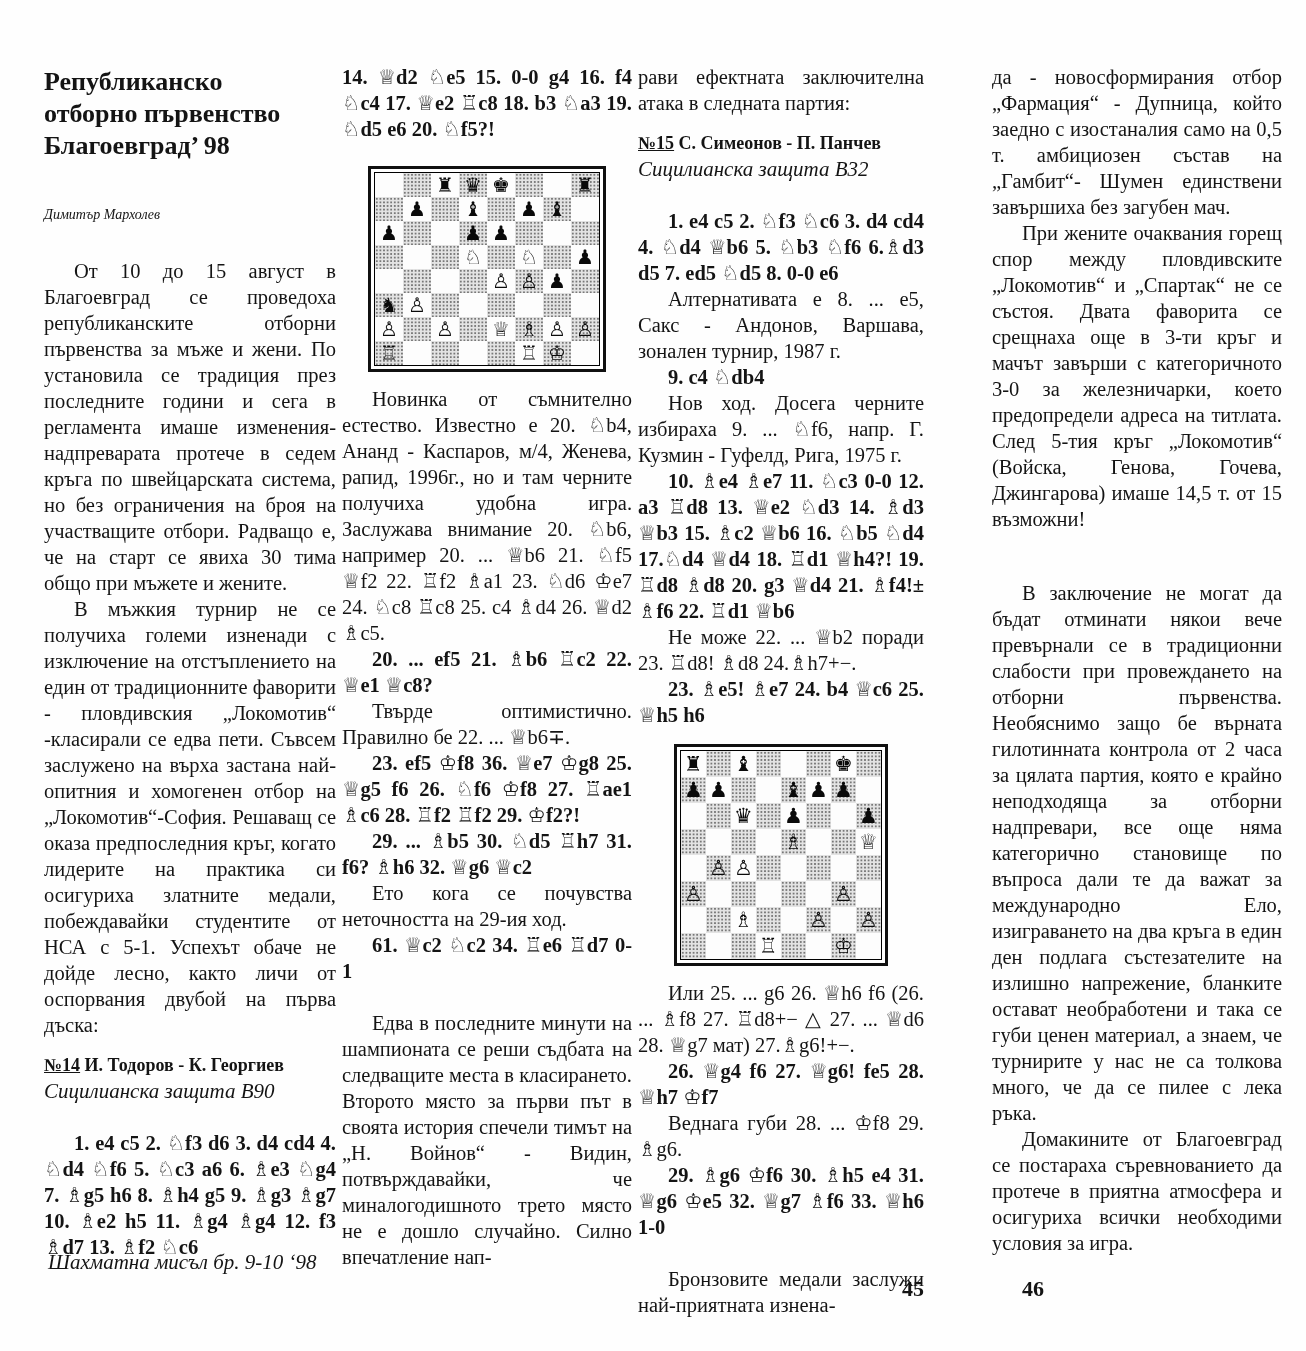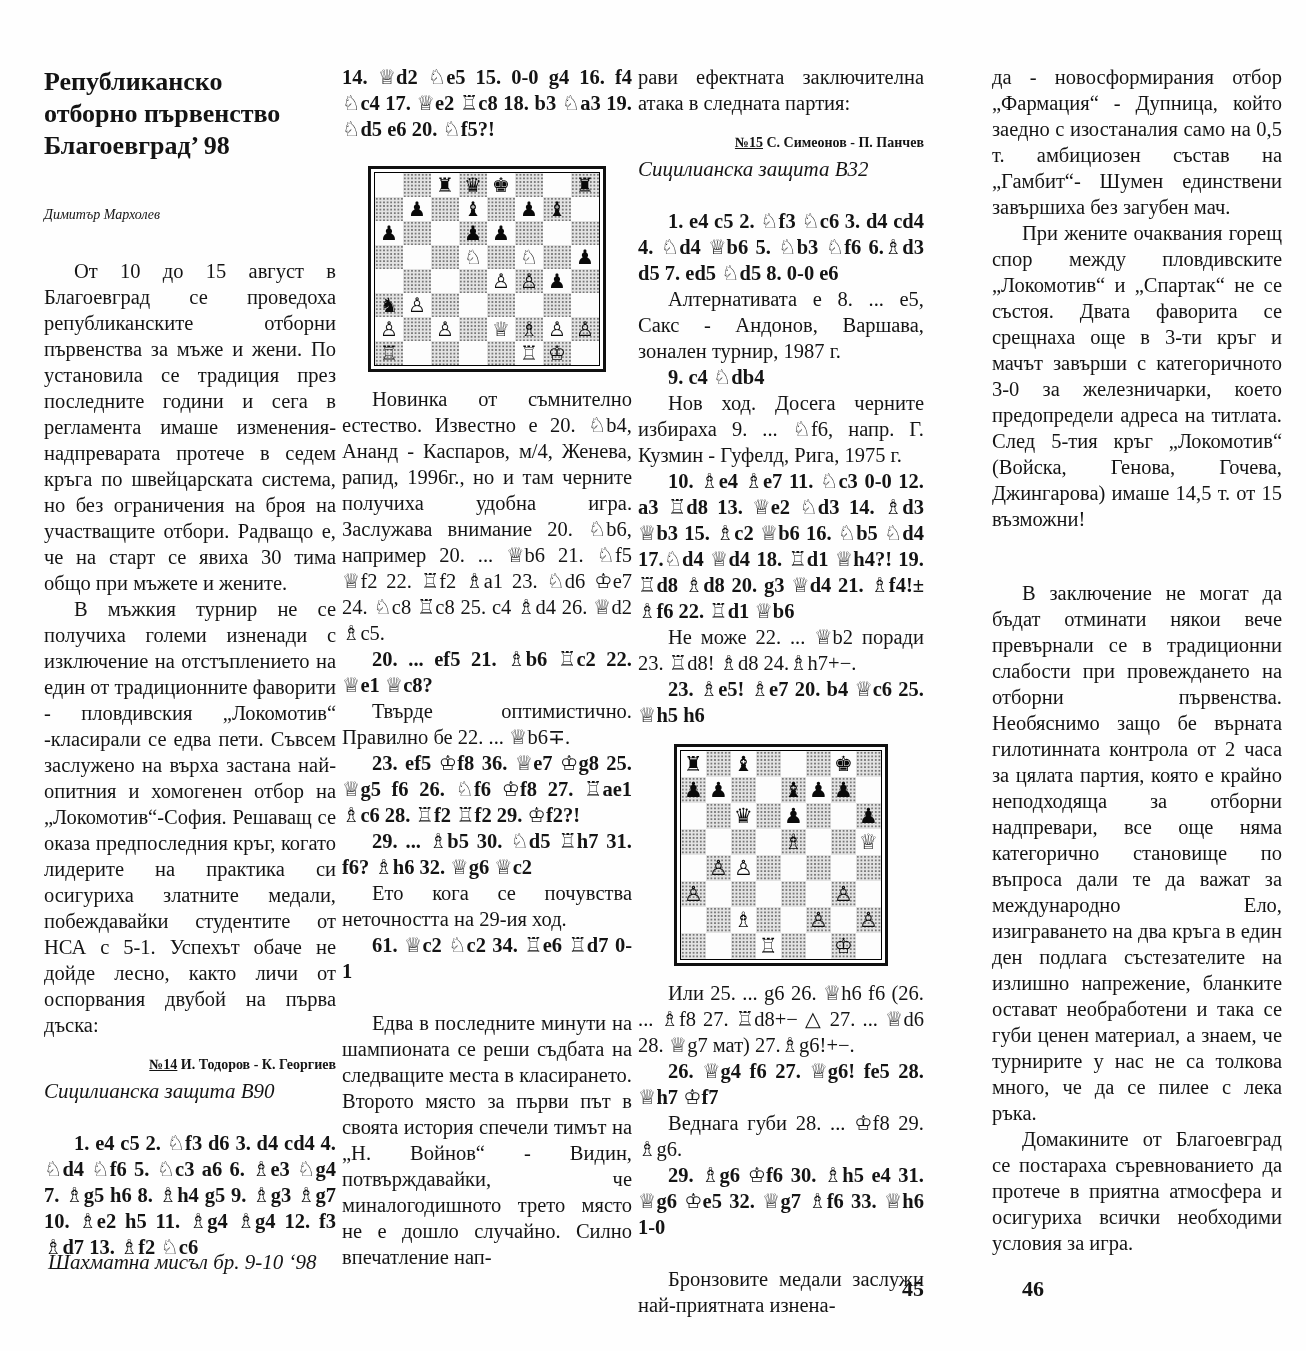--- a/index.html
+++ b/index.html
@@ -29,21 +29,21 @@
     text-align:left;font-style:italic;font-size:14px;
     margin:40px 0 30px;
   }
   .para{margin:0;text-indent:30px;}
   .noindent{text-indent:0;}
   .moves{font-weight:bold;}
   .gap-top{margin-top:26px;}
   .big-gap-top{margin-top:48px;}
 
   .game-header{
-    text-align:right;font-weight:bold;font-size:14px;
+    text-align:left;font-weight:bold;font-size:18px;
     margin:14px 0 0;text-indent:0;
   }
   .game-header .num{text-decoration:underline;}
   .opening{
     font-style:italic;font-size:21px;
     margin:0 0 24px;text-indent:0;
   }
 
   .diagram{
     display:block;width:-moz-fit-content;width:fit-content;
@@ -180,21 +180,21 @@
 <div class="col" id="col3">
   <p class="para noindent">рави ефектната заключителна атака в следната партия:</p>
   <p class="game-header gap-top"><span class="num">№15</span><span> С. Симеонов - П. Панчев</span></p>
   <p class="opening">Сицилианска защита B32</p>
   <p class="para moves gap-top">1. e4 c5 2. ♘f3 ♘c6 3. d4 cd4 4. ♘d4 ♕b6 5. ♘b3 ♘f6 6.♗d3 d5 7. ed5 ♘d5 8. 0-0 e6</p>
   <p class="para">Алтернативата е 8. ... e5, Сакс - Андонов, Варшава, зонален турнир, 1987 г.</p>
   <p class="para moves">9. c4 ♘db4</p>
   <p class="para">Нов ход. Досега черните избираха 9. ... ♘f6, напр. Г. Кузмин - Гуфелд, Рига, 1975 г.</p>
   <p class="para moves">10. ♗e4 ♗e7 11. ♘c3 0-0 12. a3 ♖d8 13. ♕e2 ♘d3 14. ♗d3 ♕b3 15. ♗c2 ♕b6 16. ♘b5 ♘d4 17.♘d4 ♕d4 18. ♖d1 ♕h4?! 19. ♖d8 ♗d8 20. g3 ♕d4 21. ♗f4!± ♗f6 22. ♖d1 ♕b6</p>
   <p class="para">Не може 22. ... ♕b2 поради 23. ♖d8! ♗d8 24.♗h7+−.</p>
-  <p class="para moves">23. ♗e5! ♗e7 20. b4 ♕c6 25. ♕h5 h6</p>
+  <p class="para moves">23. ♗e5! ♗e7 24. b4 ♕c6 25. ♕h5 h6</p>
   <div class="diagram" id="diagram2">
     <div class="board">
         <div class="sq light">♜</div>
         <div class="sq dark"></div>
         <div class="sq light">♝</div>
         <div class="sq dark"></div>
         <div class="sq light"></div>
         <div class="sq dark"></div>
         <div class="sq light">♚</div>
         <div class="sq dark"></div>

